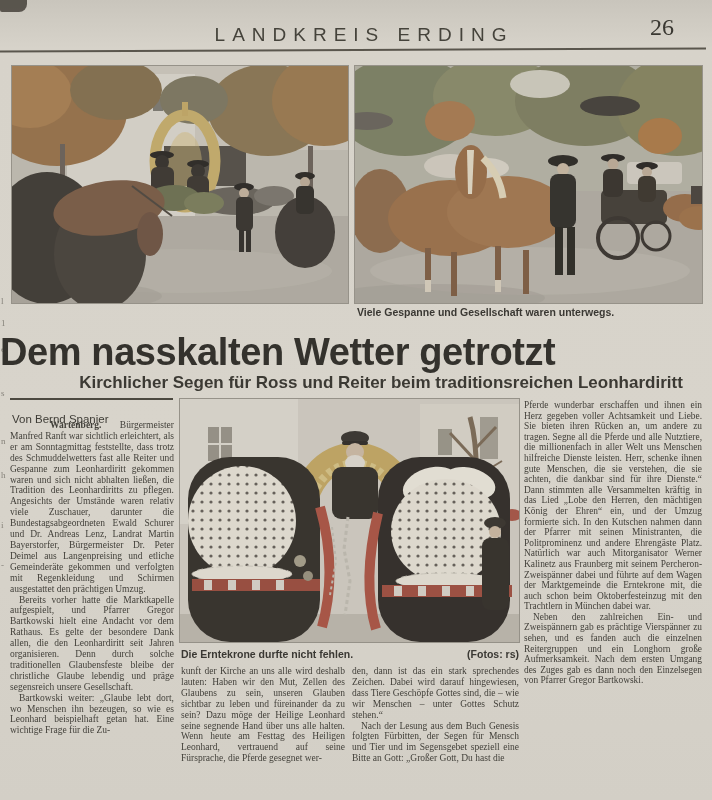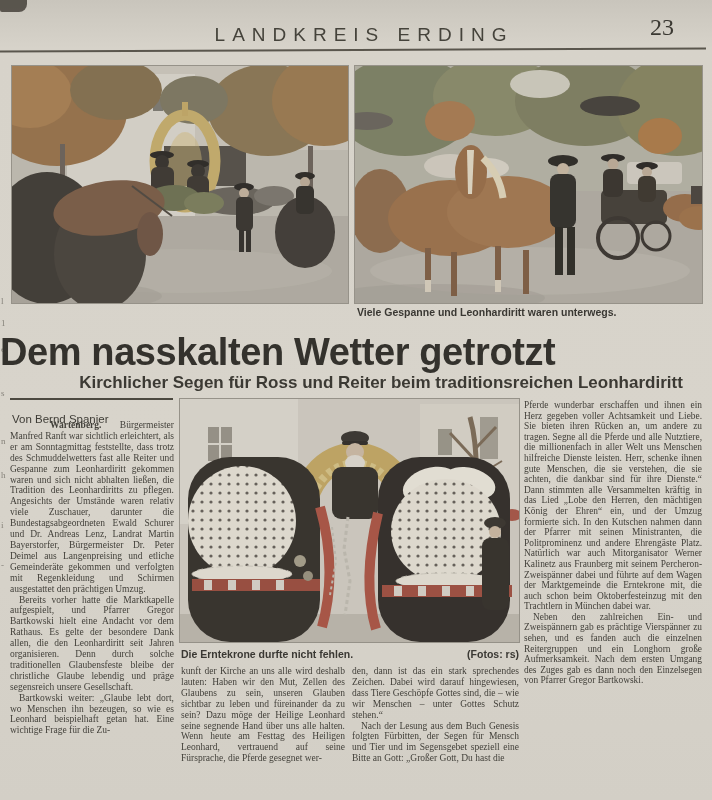--- a/index.html
+++ b/index.html
@@ -60,21 +60,21 @@
   .edge:nth-of-type(7){top:520px}.edge:nth-of-type(8){top:560px}
 </style>
 </head>
 <body>
 
 <div id="page">
 
   <div class="corner-blob"></div>
 
   <div class="masthead">LANDKREIS ERDING</div>
-  <div class="pagenum">23</div>
+  <div class="pagenum">26</div>
   <div class="head-rule"></div>
 
   <span class="edge">l</span>
   <span class="edge">1</span>
   <span class="edge">e</span>
   <span class="edge">s</span>
   <span class="edge">n</span>
   <span class="edge">h</span>
   <span class="edge">i</span>
   <span class="edge">-</span>
@@ -190,21 +190,21 @@
       <circle cx="292" cy="106" r="5" fill="#b3a28c"></circle>
       <rect x="283" y="110" width="18" height="26" rx="6" fill="#262018"></rect>
 
       <ellipse cx="330" cy="142" rx="22" ry="14" fill="#8a5c36"></ellipse>
       <ellipse cx="344" cy="152" rx="20" ry="12" fill="#916237"></ellipse>
       <rect x="336" y="120" width="26" height="18" fill="#35302a"></rect>
       <rect width="347" height="237" fill="#d8d3c8" opacity=".15"></rect>
     </svg>
   </div>
 
-  <div id="capR" class="caption">Viele Gespanne und Leonhardiritt waren unterwegs.</div>
+  <div id="capR" class="caption">Viele Gespanne und Gesellschaft waren unterwegs.</div>
 
   <div class="headline">Dem nasskalten Wetter getrotzt</div>
   <div class="subhead">Kirchlicher Segen für Ross und Reiter beim traditionsreichen Leonhardiritt</div>
   <div class="byline-rule"></div>
   <div class="byline">Von Bernd Spanier</div>
 
   <div id="photoM" class="photo">
     <svg width="339" height="243" viewBox="0 0 339 243">
       <defs>
         <pattern id="lace" width="9" height="9" patternUnits="userSpaceOnUse">

